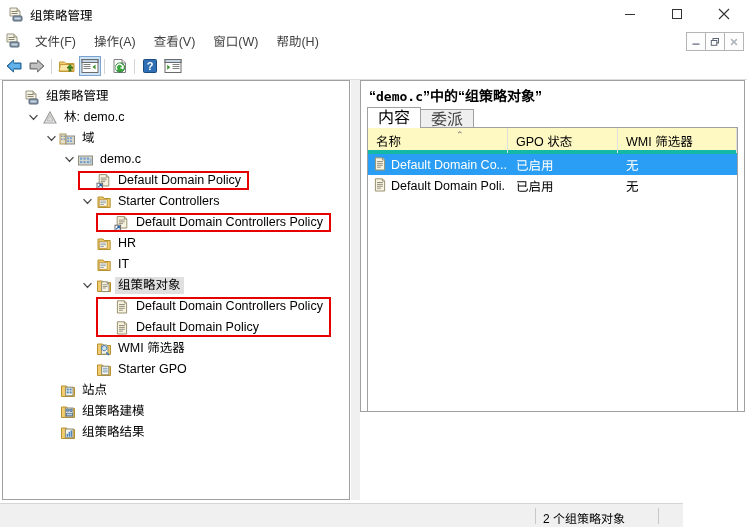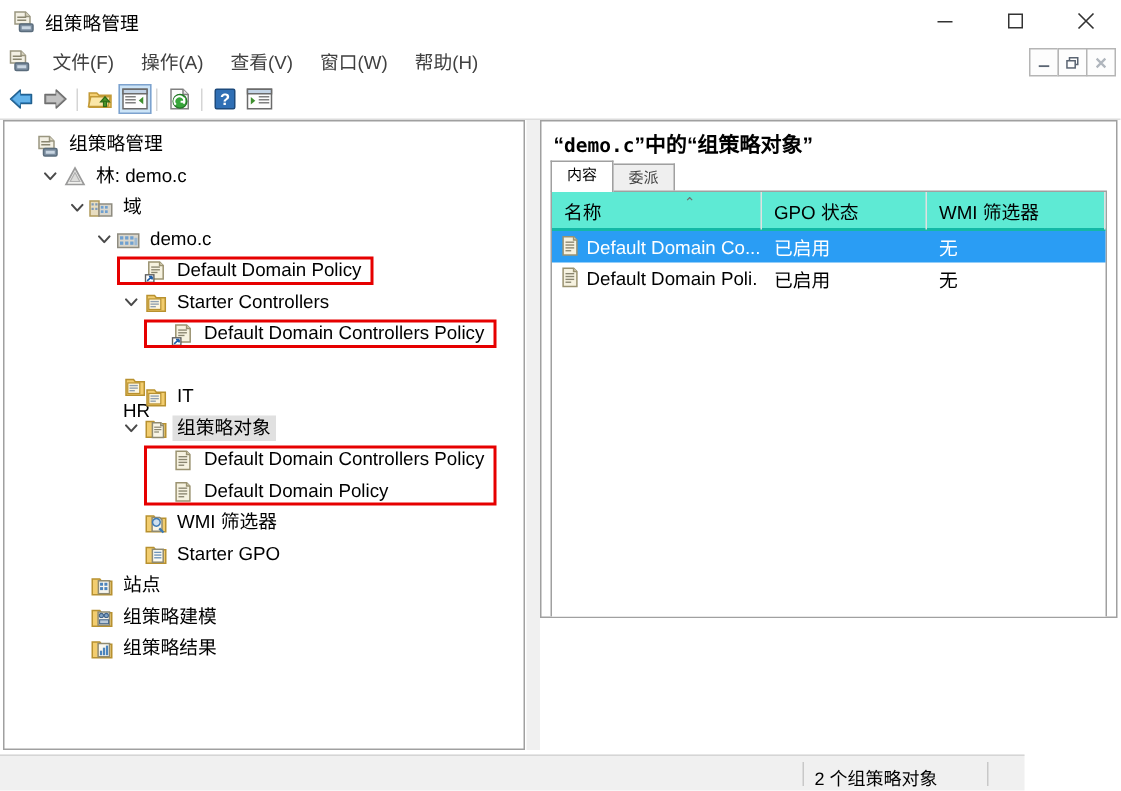--- a/index.html
+++ b/index.html
@@ -53,28 +53,28 @@
   .tnode .tw{width:16px;height:16px;display:flex;align-items:center;justify-content:center;flex:0 0 16px;}
   .tnode .ticon{width:17px;height:16px;flex:0 0 17px;margin-right:3px;display:flex;align-items:center;justify-content:center;}
   .tnode .tlabel{font-size:12.5px;color:#000;padding:1px 3px;line-height:15px;}
   .tnode.sel .tlabel{background:#e0e0e0;}
   .redbox{position:absolute;border:2px solid #e60000;box-sizing:border-box;pointer-events:none;}
 
   
   .lp-title{position:absolute;left:8px;top:4px;font-size:14px;font-weight:bold;color:#000;white-space:nowrap;}
   .lp-title .mono{font-family:"DejaVu Sans Mono","Liberation Mono",monospace;font-size:13px;}
   .tabstrip{position:absolute;left:6px;top:26px;height:21px;display:flex;align-items:flex-end;}
-  .tab{height:19px;padding:1px 10px 0 10px;font-size:10px;box-sizing:border-box;
+  .tab{height:19px;padding:1px 10px 0 10px;font-size:16px;box-sizing:border-box;
        border:1px solid #a0a0a0;border-bottom:none;margin-right:-1px;cursor:default;line-height:17px;}
   .tab.active{background:#ffffff;height:21px;position:relative;z-index:3;color:#000;}
   .tab.inactive{background:#efefef;color:#444;}
   .lv{position:absolute;left:6px;top:46px;width:371px;height:348px;
       border:1px solid #a0a0a0;box-sizing:border-box;background:#fff;}
-  .lv-head{position:absolute;left:0;top:0;width:100%;height:26px;background:#5eead4;
-           border-bottom:2px solid #14b8a6;box-sizing:border-box;}
+  .lv-head{position:absolute;left:0;top:0;width:100%;height:26px;background:#fef9c3;
+           border-bottom:4px solid #14b8a6;box-sizing:border-box;}
   .lv-col{position:absolute;top:0;height:25px;font-size:12.5px;color:#000;
           display:flex;align-items:center;padding-left:8px;box-sizing:border-box;
           border-right:1px solid #e0e0e0;white-space:nowrap;cursor:default;}
   .sortarrow{position:absolute;top:2px;font-size:9px;color:#707070;}
   .lv-row{position:absolute;left:0;height:21px;width:100%;display:block;cursor:default;}
   .lv-row.sel{background:#2a9df4;text-align:right;}
   .lv-row .cell{position:absolute;top:0;height:21px;display:flex;align-items:center;
                 font-size:12.5px;color:#000;white-space:nowrap;overflow:hidden;}
   .lv-row.sel .cell{color:#ffffff;}
   .lv-row .ricon{position:absolute;left:4px;top:2px;width:16px;height:16px;}
@@ -337,21 +337,21 @@
               <path d="M10.4 1.6 v2.4 h2.4" fill="#e3ddc4" stroke="#9a9270"></path>
               <rect x="4.8" y="4.6" width="5.8" height="0.9" fill="#8a8670"></rect>
               <rect x="4.8" y="6.4" width="5.8" height="0.9" fill="#8a8670"></rect>
               <rect x="4.8" y="8.2" width="4.2" height="0.9" fill="#8a8670"></rect>
               <rect x="1" y="10.2" width="5.6" height="5" fill="#ffffff" stroke="#5d5d5d" stroke-width="0.9"></rect>
               <path d="M2.1 14.2 L5.4 11.3 M5.4 11.3 h-2.1 M5.4 11.3 v2.1" stroke="#1f5ea8" stroke-width="1.1" fill="none"></path>
             </svg>
           </span>
           <span class="tlabel">Default Domain Controllers Policy</span>
         </div>
-        <div class="tnode" style="top: 152px; padding-left: 76px; flex-direction: column;">
+        <div class="tnode" style="top: 152px; padding-left: 76px;">
           <span class="tw"></span>
           <span class="ticon">
             <svg width="16" height="16" viewBox="0 0 16 16">
               <path d="M2 3 h5 l1.2 1.5 h6 v9 H2 Z" fill="#f2cd6f" stroke="#b8912f"></path>
               <rect x="3.2" y="5.3" width="8" height="7" fill="#fdf6e0" stroke="#b8912f" stroke-width="0.8"></rect>
               <rect x="4.3" y="6.6" width="5.6" height="0.9" fill="#8f9fb0"></rect>
               <rect x="4.3" y="8.3" width="5.6" height="0.9" fill="#8f9fb0"></rect>
               <rect x="4.3" y="10" width="3.6" height="0.9" fill="#8f9fb0"></rect>
             </svg>
           </span>

